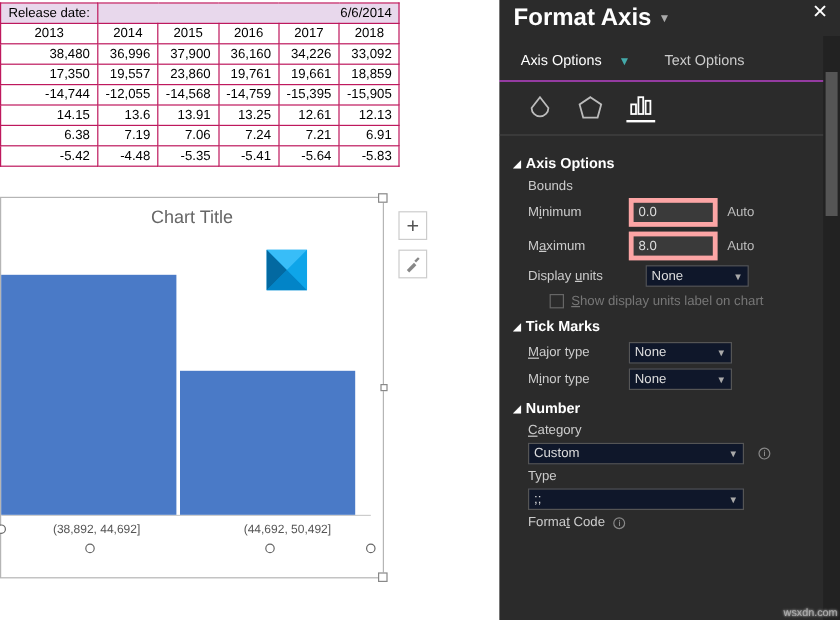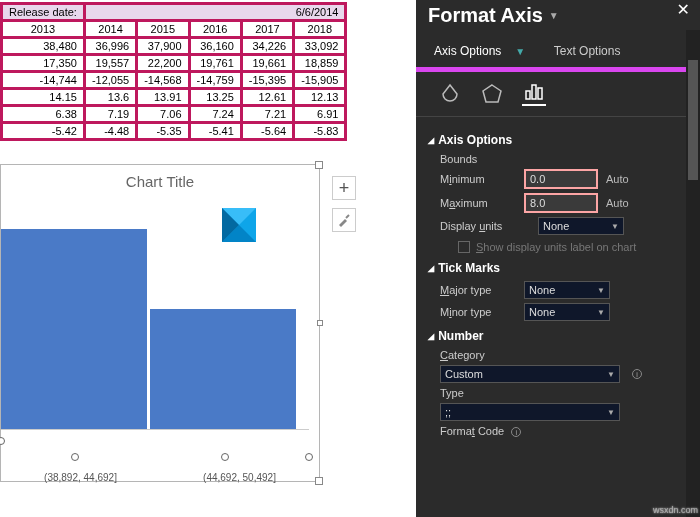--- a/index.html
+++ b/index.html
@@ -3,66 +3,66 @@
 <meta charset="utf-8">
 <style>
 * { box-sizing: border-box; margin: 0; padding: 0; font-family: "Segoe UI", Arial, sans-serif; }
 body { width: 700px; height: 517px; overflow: hidden; display: flex; background: #fff; position: relative; }
 .left-pane { flex: 0 0 416px; background: #fff; position: relative; }
 .right-pane { flex: 1; background: #2b2b2b; color: #ddd; padding: 0; display: flex; flex-direction: column; }
 
 
 .data-table { border-collapse: collapse; font-size: 11px; margin: 2px 0 0 0; }
 .caption-row td { background: #e8d8ec; border: 1px solid #888; padding: 2px 4px; font-size: 11px; text-align: left; }
-.data-table th, .data-table td { border: 3px solid #be185d; padding: 1px 6px; text-align: right; min-width: 48px; height: 17px; }
+.data-table th, .data-table td { border: 1px solid #be185d; padding: 1px 6px; text-align: right; min-width: 48px; height: 17px; }
 .data-table th { text-align: center; font-weight: normal; }
 
 
 .chart-box { position: absolute; top: 164px; left: 0; width: 320px; height: 318px; border: 1px solid #b5b5b5; background: #fff; }
 .chart-box::before, .chart-box::after { content:""; position:absolute; width:6px; height:6px; background:#fff; border:1px solid #888; }
 .chart-box::before { top:-4px; right:-4px; }
 .chart-box::after { bottom:-4px; right:-4px; }
 .chart-handle-mid { position:absolute; width:6px; height:6px; background:#fff; border:1px solid #888; right:-4px; top:50%; margin-top:-3px; }
 .chart-title { text-align: center; font-size: 15px; color: #666; padding: 8px 0 40px 0; }
 .bars-area { display: flex; align-items: flex-end; height: 200px; padding: 0 10px 0 0px; border-bottom: 1px solid #ccc; margin: 0 10px 0 0; }
 .bar { background: #4a7ac7; margin-right: 3px; }
 .bar1 { flex: 1.1; height: 200px; }
 .bar2 { flex: 1.1; height: 120px; }
 .xlabels { display: flex; font-size: 10px; color: #555; padding: 6px 0 0 0; }
-.xlabels span { flex: 1.1; text-align: center; margin-top: 36px; }
+.xlabels span { flex: 1.1; text-align: center; }
 .axis-marker { position:absolute; width:8px; height:8px; background:#fff; border:1px solid #666; border-radius:50%; }
 
 .icon-plus { position:absolute; top:176px; left:332px; width:24px; height:24px; border:1px solid #ccc; display:flex; align-items:center; justify-content:center; font-size:18px; color:#555; background:#fff; }
 .icon-brush { position:absolute; top:208px; left:332px; width:24px; height:24px; border:1px solid #ccc; display:flex; align-items:center; justify-content:center; font-size:14px; background:#fff; }
 .logo-box { position:absolute; top:208px; left:222px; width:34px; height:34px; }
 .logo-box svg { width:100%; height:100%; }
 
 
 .panel-header { padding: 4px 12px 10px 12px; display:flex; align-items:center; position:relative; }
 .panel-header h1 { font-size: 20px; font-weight: 700; color: #fff; }
 .panel-header .dd { margin-left:6px; font-size:10px; color:#aaa; }
 .close-x { position:absolute; right:10px; top:0px; font-size:16px; color:#fff; cursor:pointer; }
-.tabs-row { padding: 4px 0 8px 18px; border-bottom: 5px solid #d946ef; }
+.tabs-row { padding: 4px 0 8px 18px; border-bottom: 1px solid #d946ef; }
 .tabs-row span { font-size: 12px; color:#ccc; margin-right: 14px; cursor:pointer; }
 .tabs-row .active { color:#fff; }
 .tabs-row .dd2 { color:#4aa; font-size:10px; }
 .icon-tabs { display:flex; gap:18px; padding: 10px 0 10px 22px; border-bottom:1px solid #444; }
 .icon-tabs .itab { width:24px; height:24px; display:flex; align-items:center; justify-content:center; cursor:pointer; }
 .icon-tabs .itab.active { border-bottom:2px solid #fff; padding-bottom:4px; }
 .icon-tabs svg { stroke:#bbb; fill:none; stroke-width:1.5; }
 .icon-tabs .active svg { stroke:#fff; }
 
 .panel-body { flex:1; overflow:auto; padding: 8px 16px 12px 20px; font-size:12px; }
 .section-head { color:#fff; font-weight:600; margin: 8px 0 6px -8px; font-size:12px; }
 .section-head::before { content:"◢"; font-size:8px; margin-right:4px; color:#fff; display:inline-block; transform:translateY(-1px); }
 .sub-label { color:#ccc; margin: 4px 0 4px 4px; font-size:11px; }
 .row { display:flex; align-items:center; margin: 4px 0 4px 4px; gap:8px; }
 .row label { width:76px; color:#ccc; font-size:11px; }
 .row label u { text-decoration: underline; }
-.num-input { width:74px; background:#3a3a3a; border:2px solid #fca5a5; color:#ddd; padding:2px 4px; font-size:11px; }
+.num-input { width:74px; background:#3a3a3a; border:4px solid #fca5a5; color:#ddd; padding:2px 4px; font-size:11px; }
 .auto { color:#bbb; font-size:11px; }
 .select { flex:0 0 86px; background:#0f172a; border:1px solid #555; color:#ddd; padding:2px 4px; font-size:11px; display:flex; justify-content:space-between; align-items:center; cursor:pointer; }
 .select.wide { flex:0 0 180px; }
 .select .caret { font-size:8px; color:#aaa; }
 .checkbox-row { display:flex; align-items:center; gap:6px; margin:6px 0 2px 22px; }
 .fake-check { width:12px; height:12px; border:1px solid #666; }
 .dim { color:#777; font-size:11px; }
 .info-dot { display:inline-block; width:10px; height:10px; border:1px solid #888; border-radius:50%; font-size:7px; line-height:9px; text-align:center; color:#aaa; margin-left:4px; }
 
 .scrollbar-v { position:absolute; right:0; top:30px; bottom:0; width:14px; background:#222; }
@@ -92,21 +92,21 @@
           <td>38,480</td>
           <td>36,996</td>
           <td>37,900</td>
           <td>36,160</td>
           <td>34,226</td>
           <td>33,092</td>
         </tr>
     <tr>
           <td>17,350</td>
           <td>19,557</td>
-          <td>22,200</td>
+          <td>23,860</td>
           <td>19,761</td>
           <td>19,661</td>
           <td>18,859</td>
         </tr>
     <tr>
           <td>-14,744</td>
           <td>-12,055</td>
           <td>-14,568</td>
           <td>-14,759</td>
           <td>-15,395</td>

